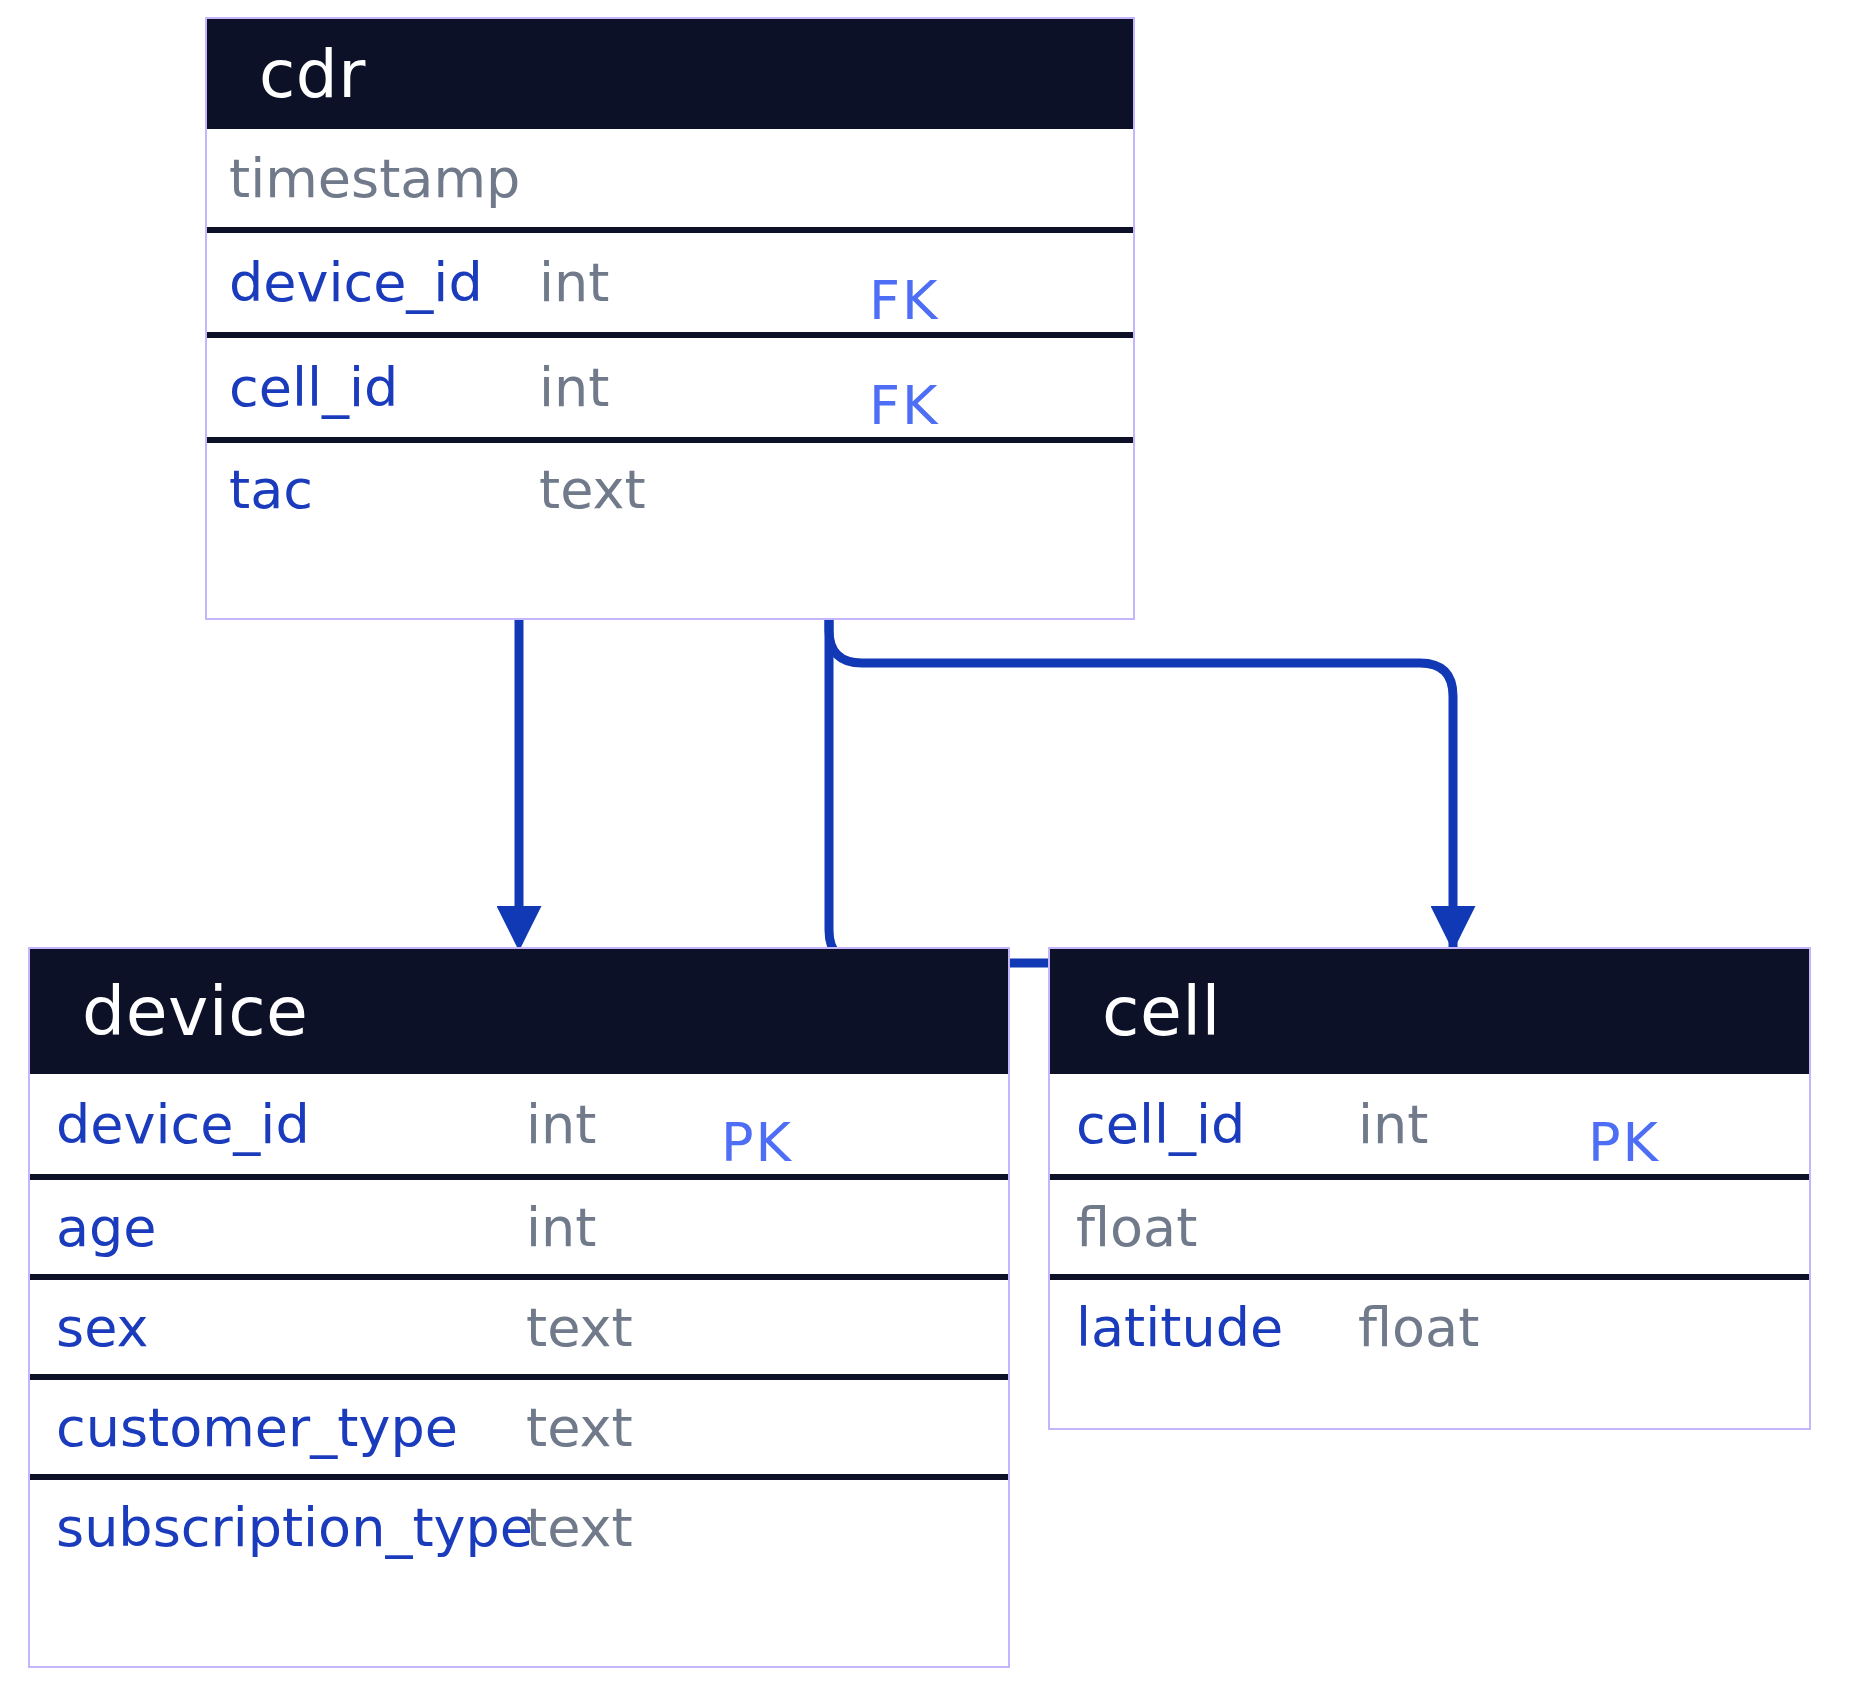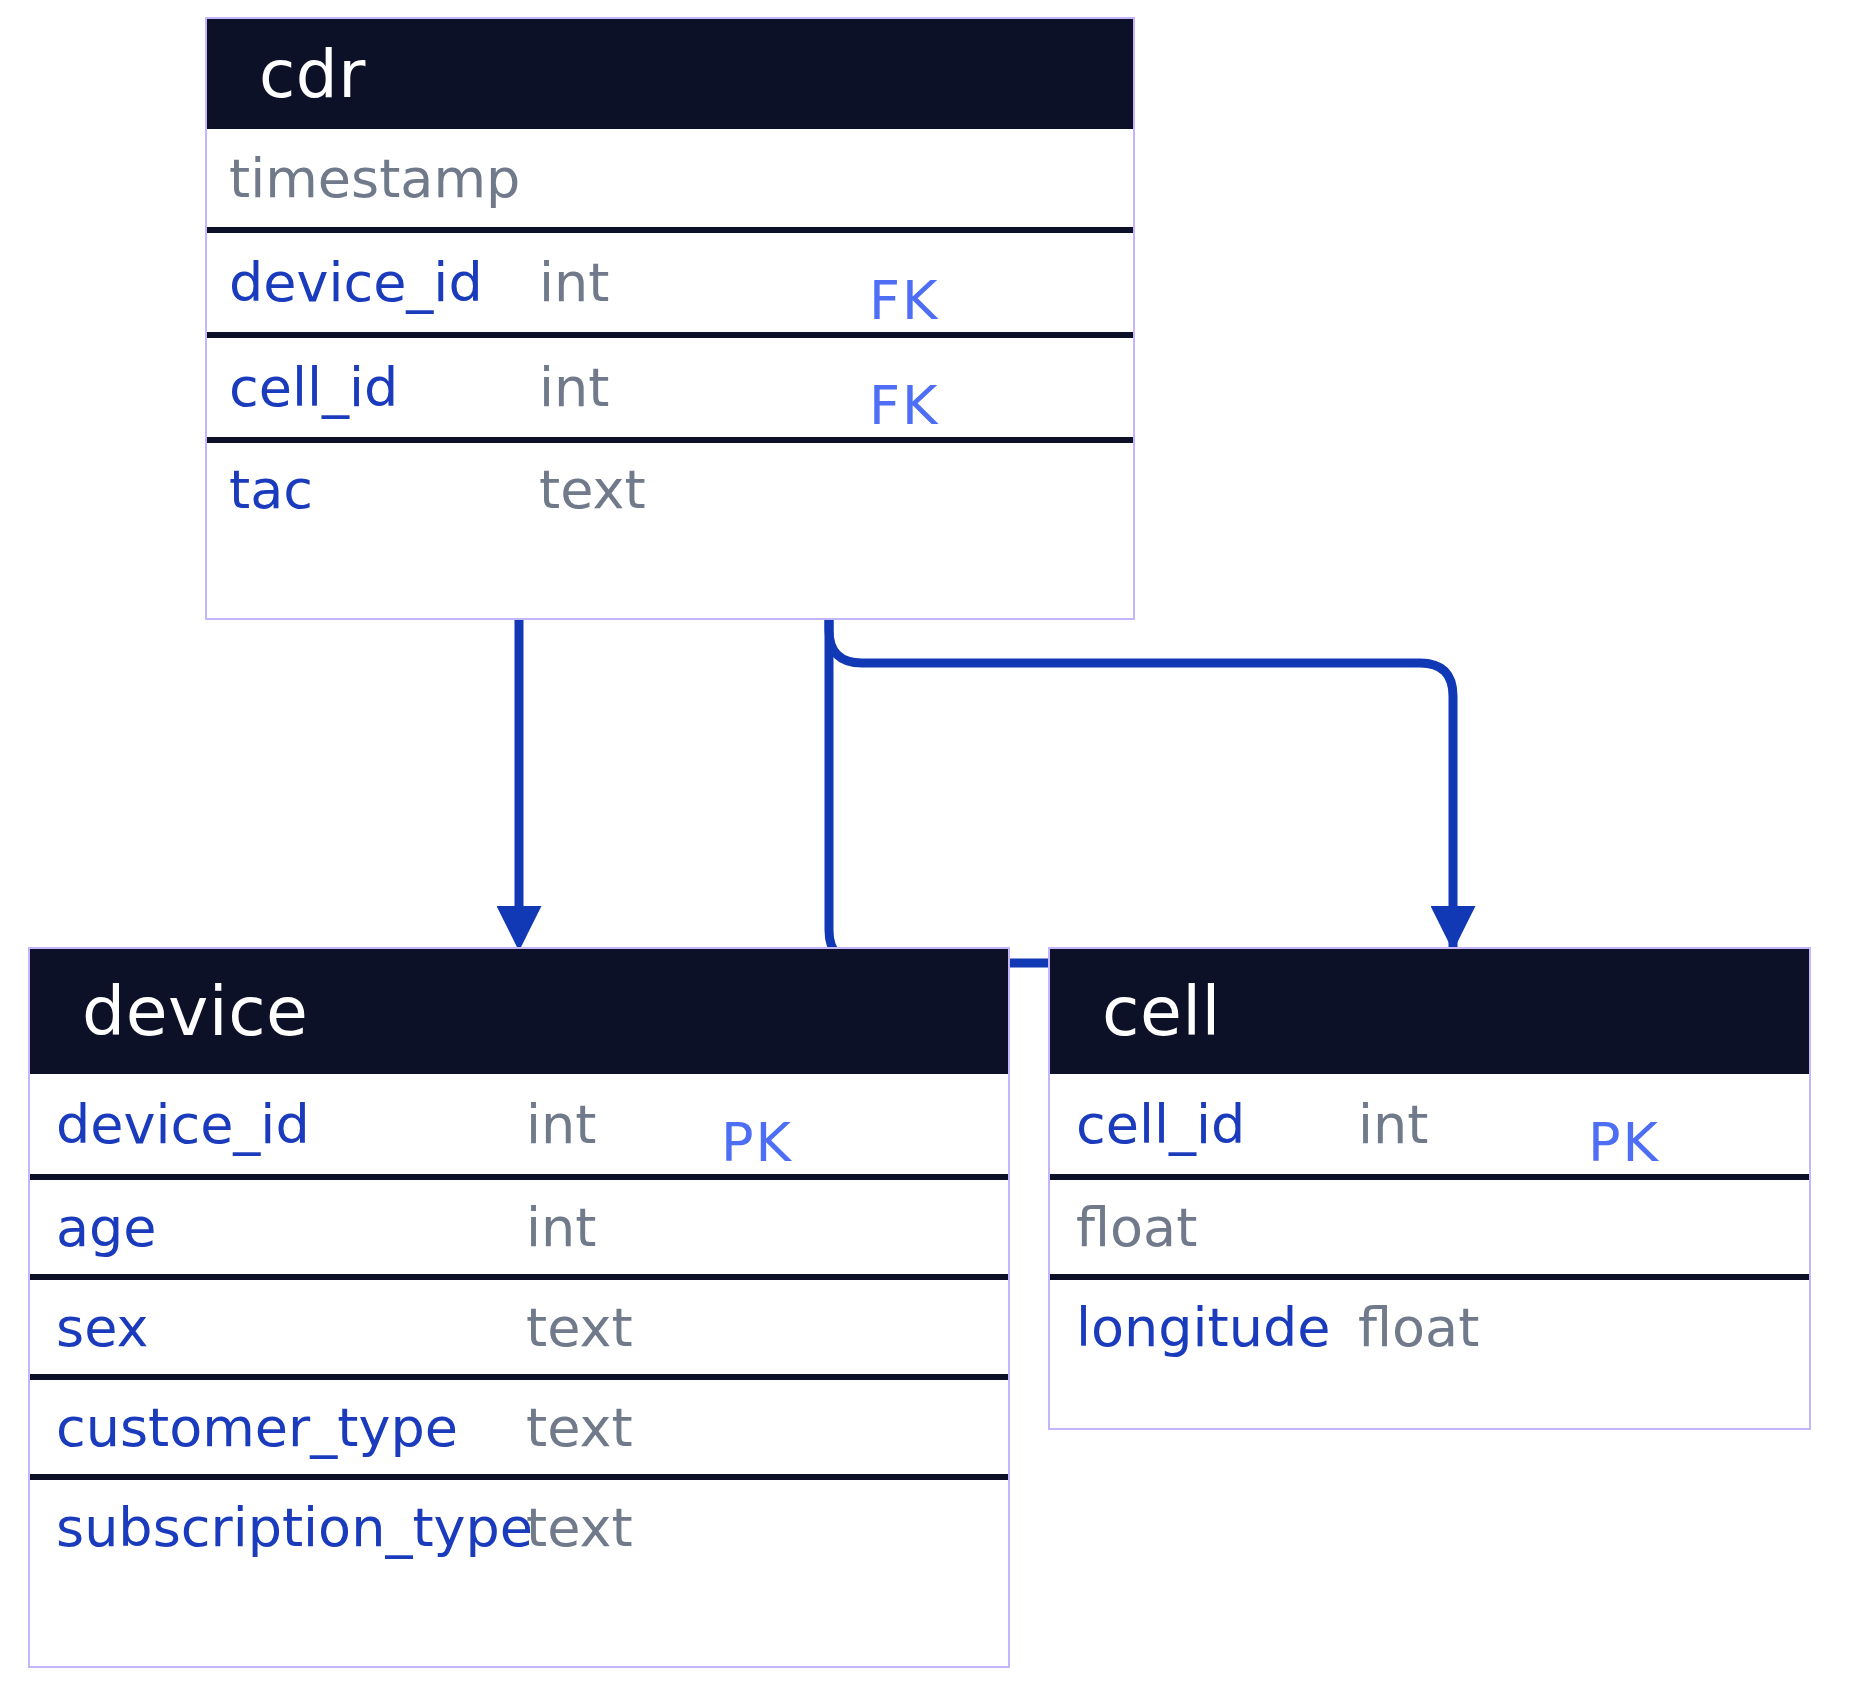--- a/index.html
+++ b/index.html
@@ -130,19 +130,19 @@
     <div class="attr-row first">
       <span class="attr-name">cell_id</span>
       <span class="attr-type">int</span>
       <span class="attr-key">PK</span>
     </div>
     <div class="attr-row">
       <span class="attr-type">float</span>
       <span class="attr-key"></span>
     </div>
     <div class="attr-row">
-      <span class="attr-name">longitude</span>
+      <span class="attr-name">latitude</span>
       <span class="attr-type">float</span>
       <span class="attr-key"></span>
     </div>
   </div>
 
 </div>
 
 </body></html>

